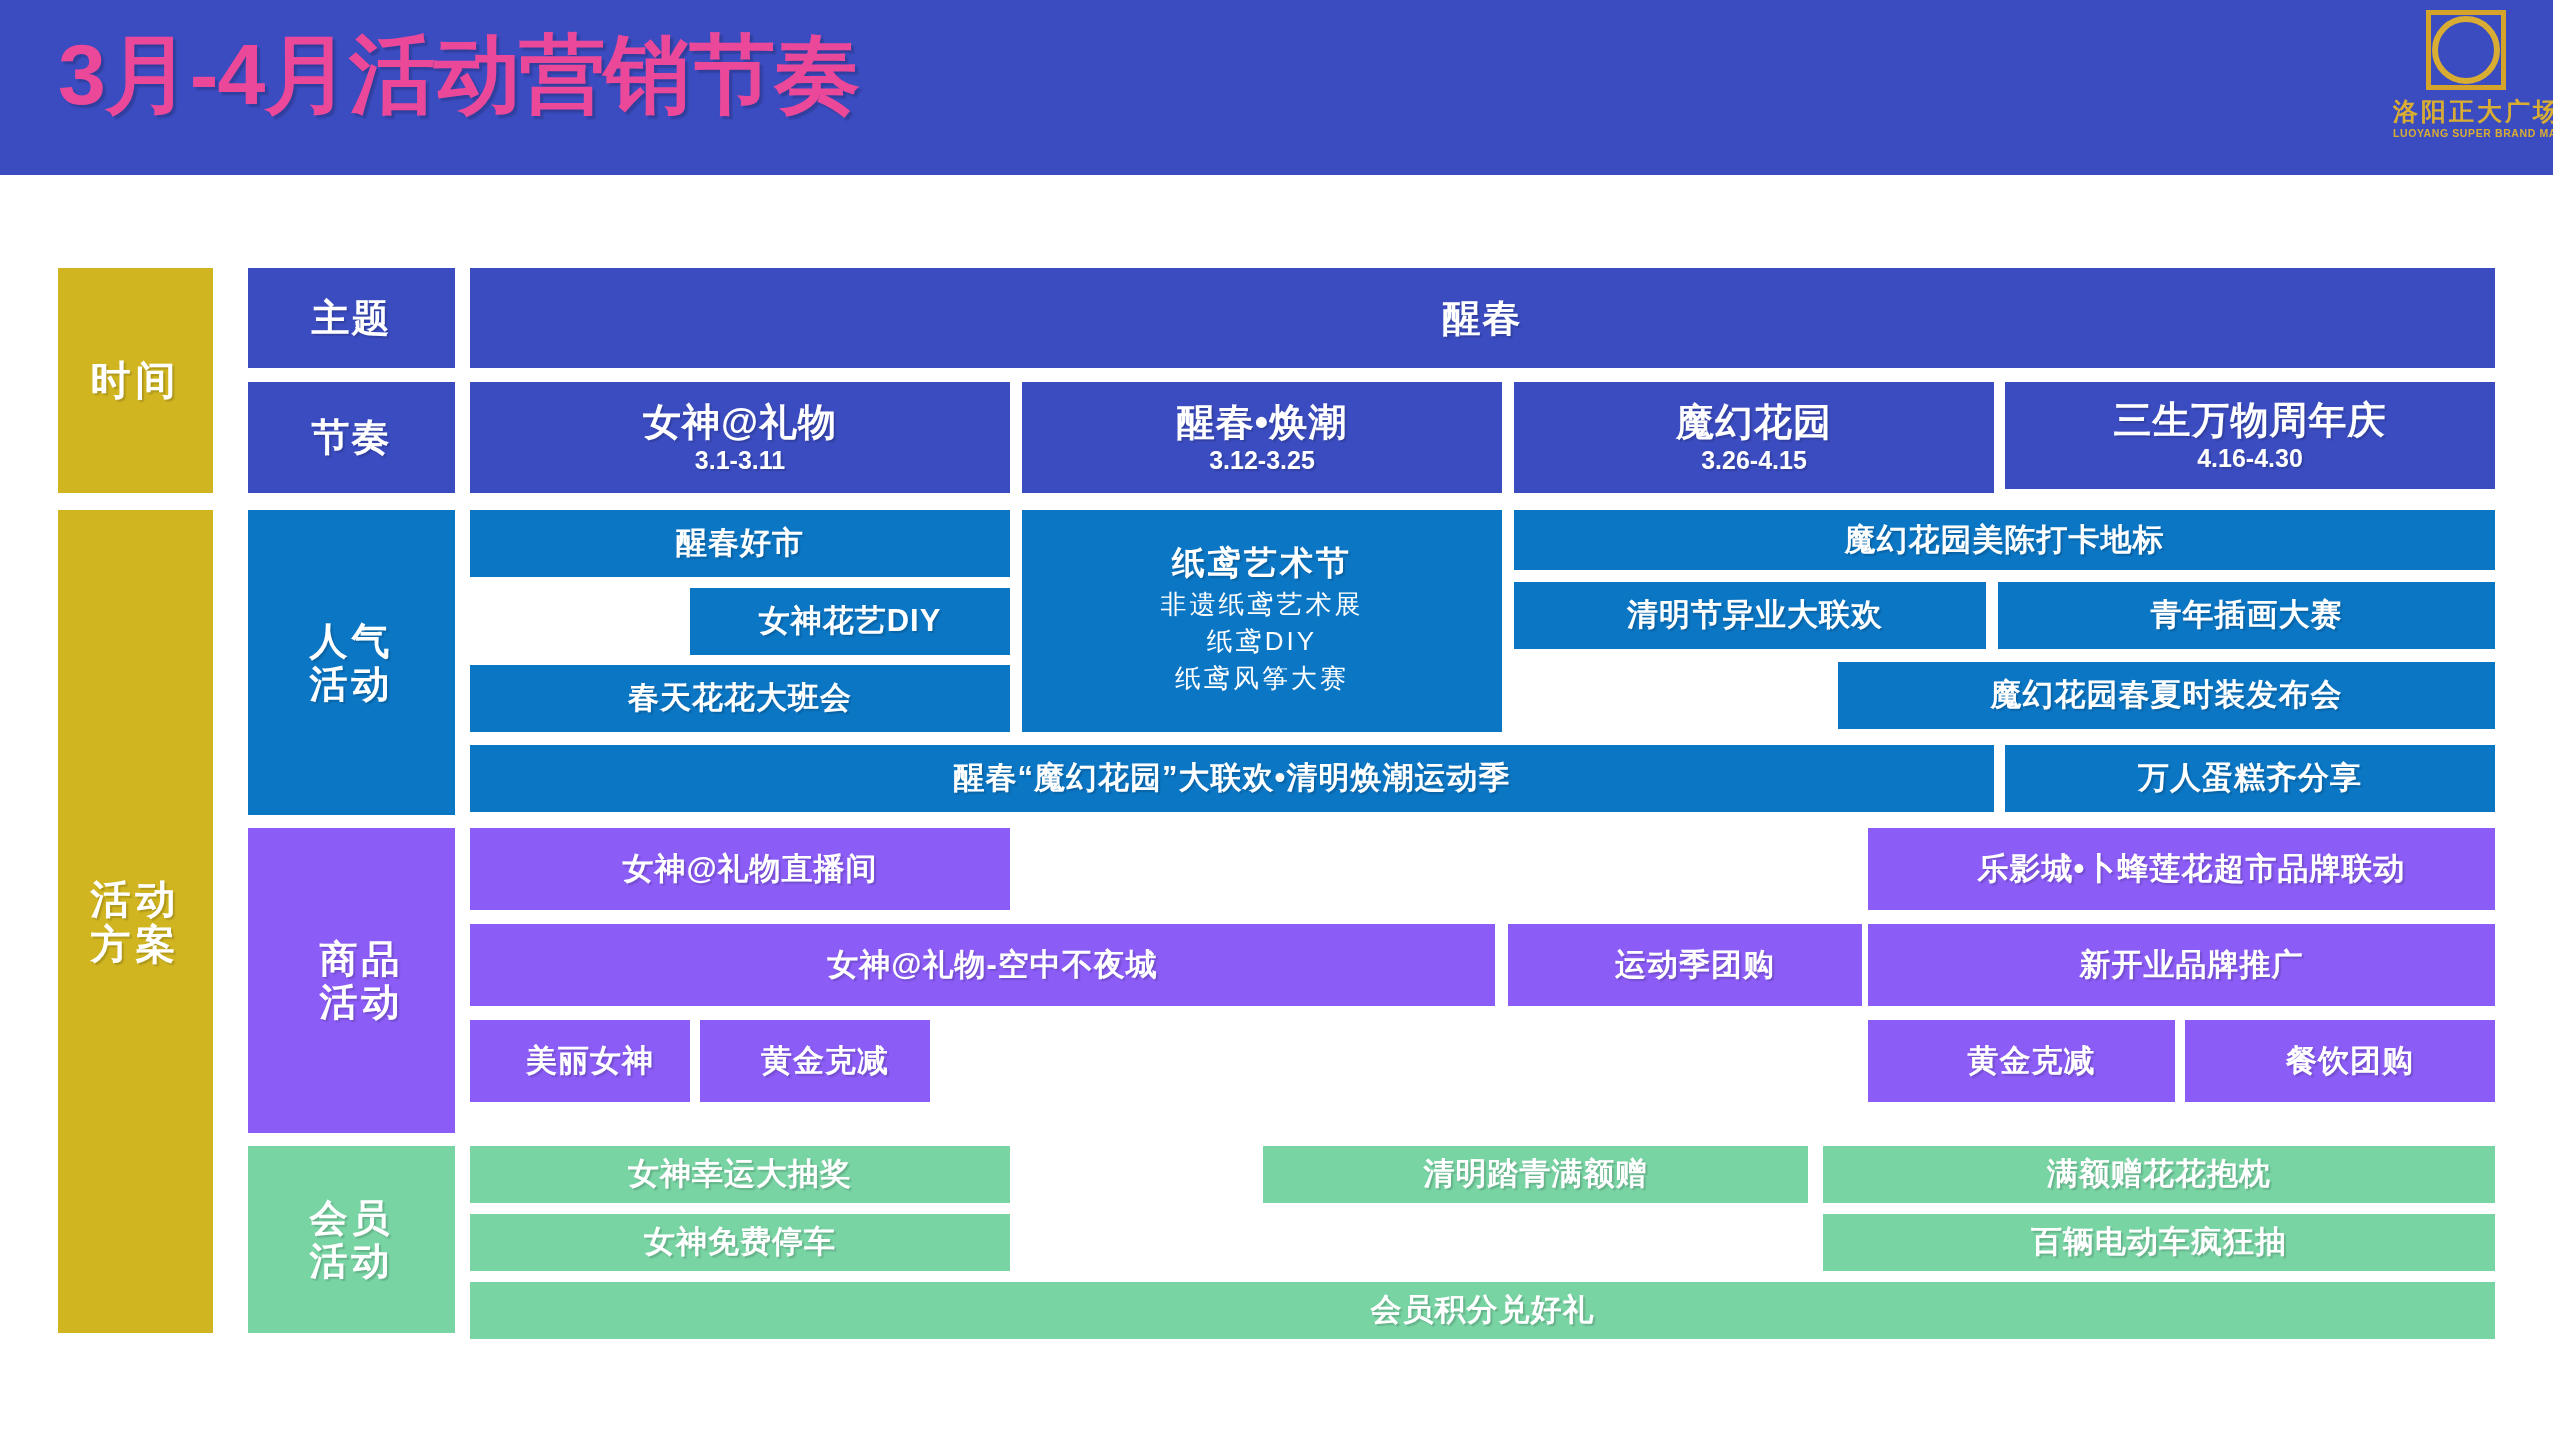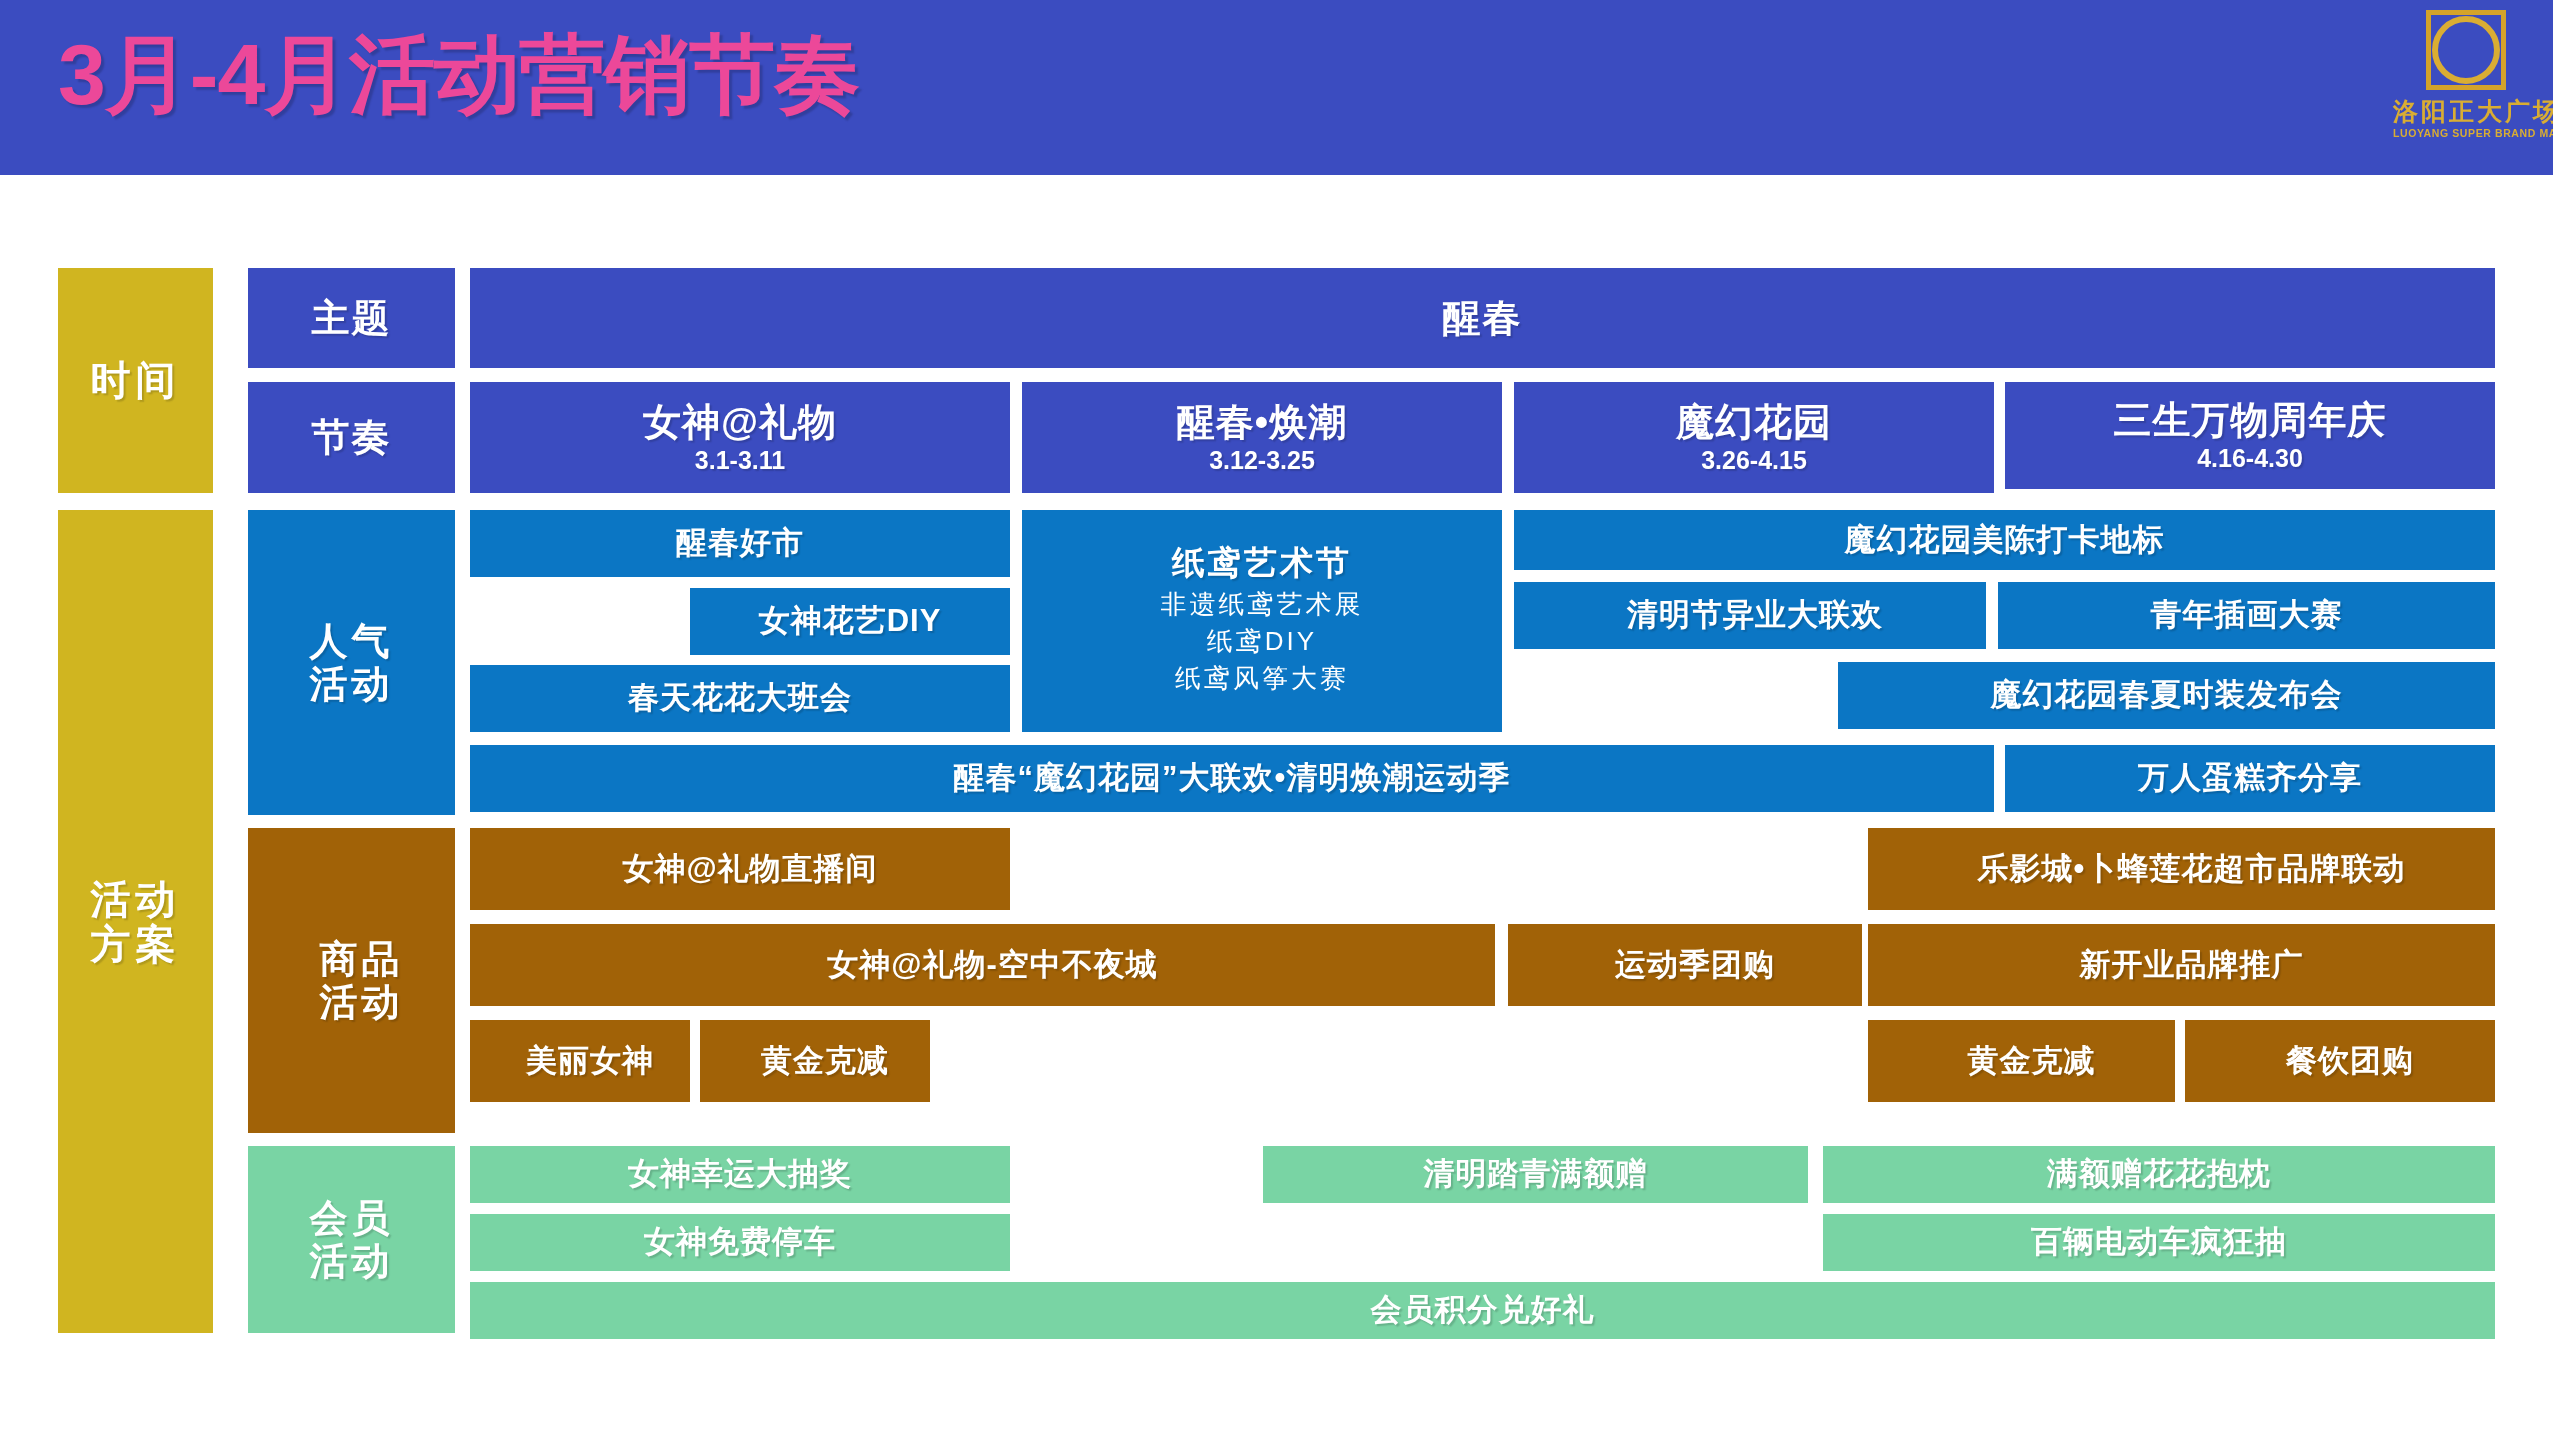--- a/index.html
+++ b/index.html
@@ -86,21 +86,21 @@
     text-align: center;
     color: #ffffff;
     font-weight: bold;
     line-height: 1.12;
     text-shadow: 2px 2px 1.5px rgba(0,0,0,0.16);
     overflow: hidden;
   }
   .col-gold   { background: #d0b520; }
   .col-indigo { background: #3b4cc0; }
   .col-blue   { background: #0b76c4; }
-  .col-teal   { background: #a16207; padding-left: 20px; }
+  .col-teal   { background: #8b5cf6; padding-left: 20px; }
   .col-green  { background: #79d4a4; }
 
   .vlabel {
     font-size: 38px;
     letter-spacing: 4px;
   }
   .vlabel-lg {
     font-size: 40px;
     letter-spacing: 5px;
   }

